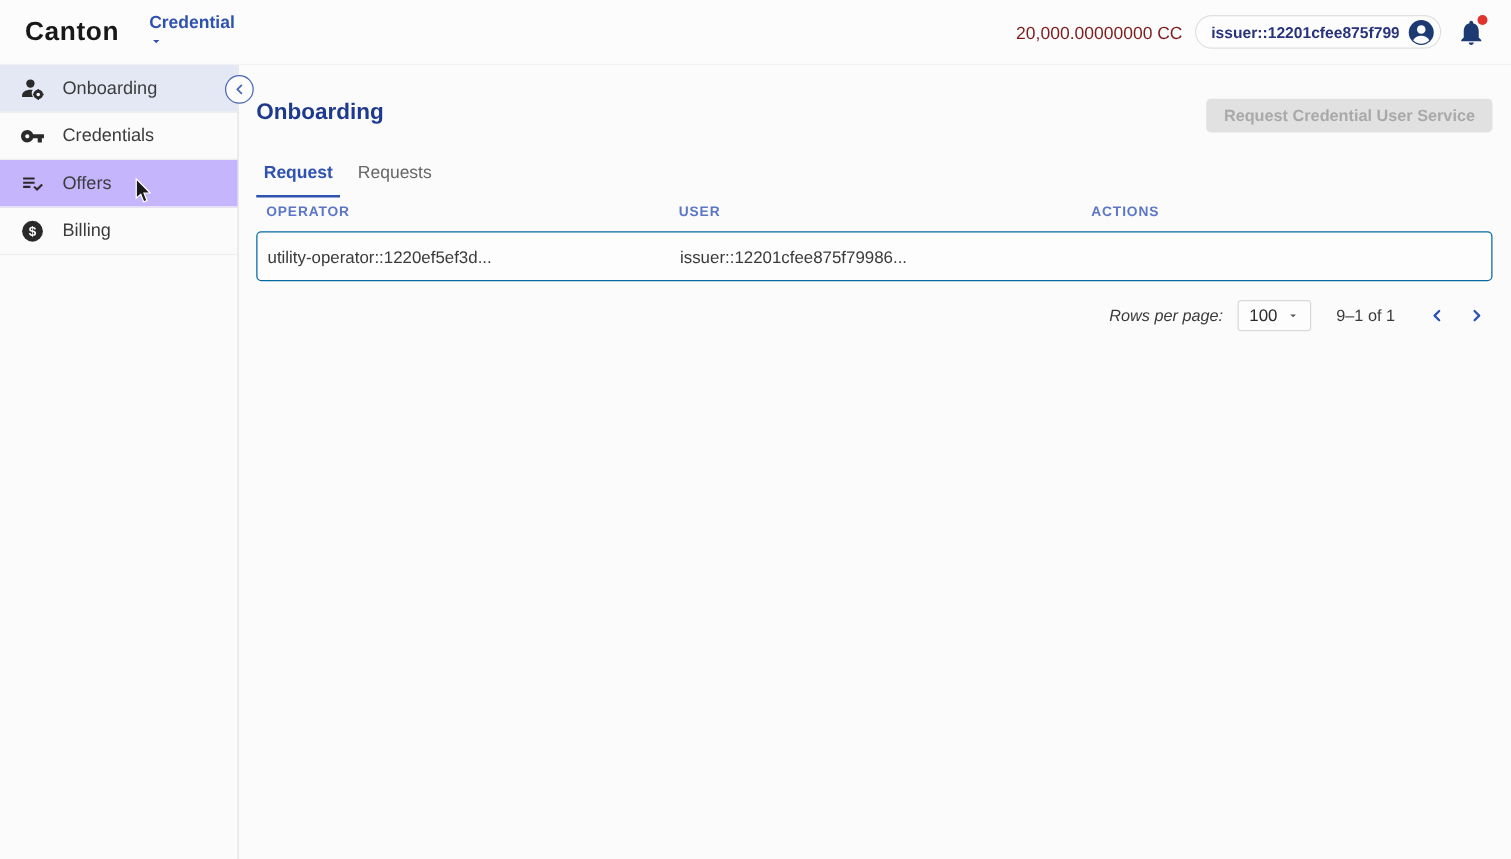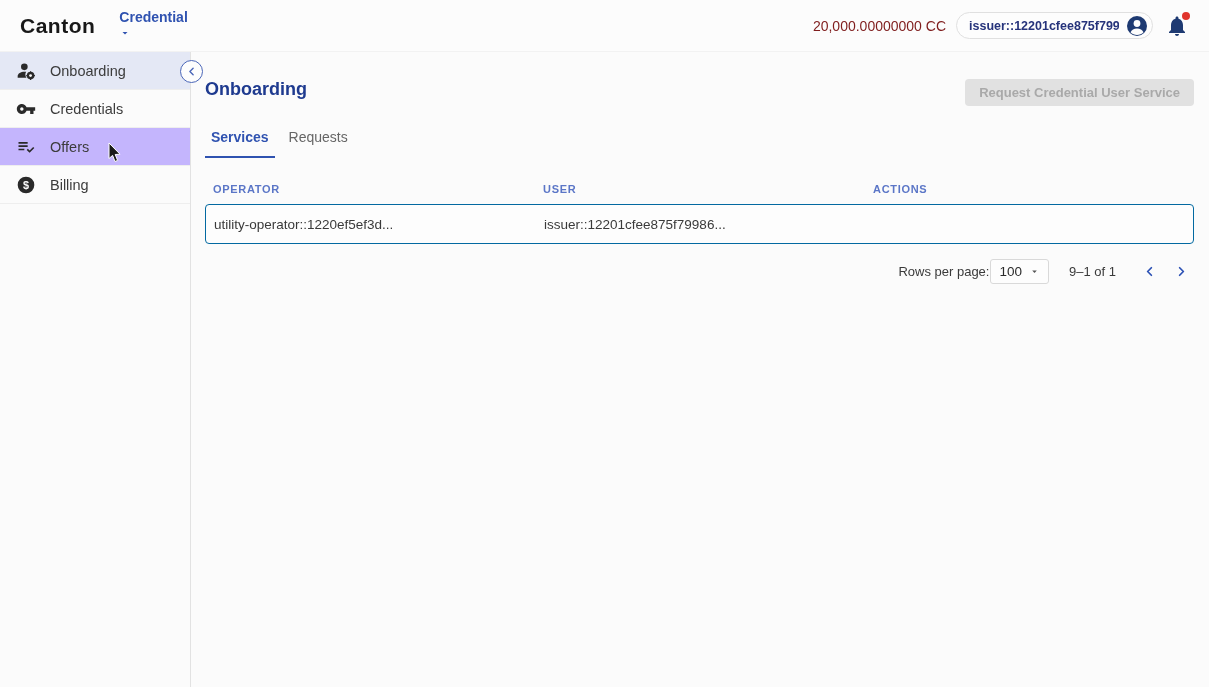--- a/index.html
+++ b/index.html
@@ -93,21 +93,21 @@
   .tab {
     padding:6px 6px 11px 6px; font-size:14px; cursor:pointer;
     color:#666666; margin-right:8px;
   }
   .tab.active {
     color:#2f52b0; font-weight:bold;
     border-bottom:2px solid #2f52b0;
   }
 
   .thead {
-    margin-top:25px;
+    margin-top:6px;
     display:grid; grid-template-columns:330px 330px 1fr;
     padding:0 8px;
   }
   .thead .th {
     font-size:11px; font-weight:bold; letter-spacing:0.7px;
     color:#5b76c7;
   }
 
   .trow {
     margin-top:9px; height:40px;
@@ -115,21 +115,21 @@
     align-items:center; padding:0 8px;
     background:#fdfdfd;
     border:1px solid #0369a1; border-radius:4px;
   }
   .trow .td { font-size:13.5px; color:#3a3a3a; white-space:nowrap; overflow:hidden; }
 
   .pagination {
     margin-top:7px; height:40px;
     display:flex; align-items:center; justify-content:flex-end;
   }
-  .rpp-label { font-size:13px; color:#3a3a3a; margin-right:1px; }
+  .rpp-label { font-size:13px; color:#3a3a3a; margin-right:12px;font-style:italic; }
   .rpp-select {
     display:flex; align-items:center; gap:7px;
     height:25px; padding:0 8px;
     border:1px solid #d9d9d9; border-radius:3px;
     background:#fdfdfd; font-size:13.5px; color:#2b2b2b;
     cursor:pointer;
   }
   .range-text { font-size:13px; color:#3a3a3a; margin:0 0 0 20px; }
   .page-btn {
     width:26px; height:26px; border:none; background:transparent;
@@ -236,21 +236,21 @@
 </div>
 
 <div class="main">
 
   <div class="title-row">
     <div class="page-title">Onboarding</div>
     <button class="request-btn" disabled="">Request Credential User Service</button>
   </div>
 
   <div class="tabs">
-    <div class="tab active">Services</div>
+    <div class="tab active">Request</div>
     <div class="tab">Requests</div>
   </div>
 
   <div class="thead">
     <div class="th">OPERATOR</div>
     <div class="th">USER</div>
     <div class="th">ACTIONS</div>
   </div>
 
   <div class="trow">

